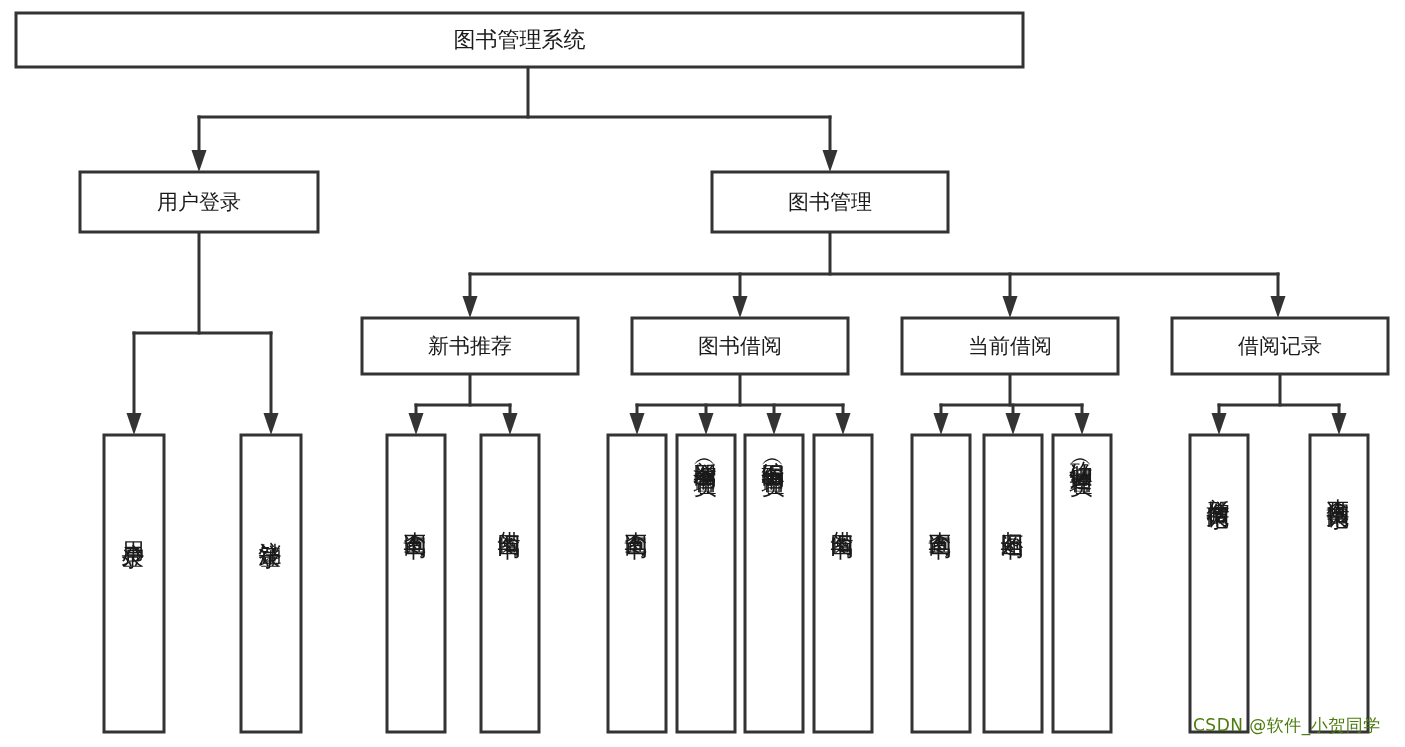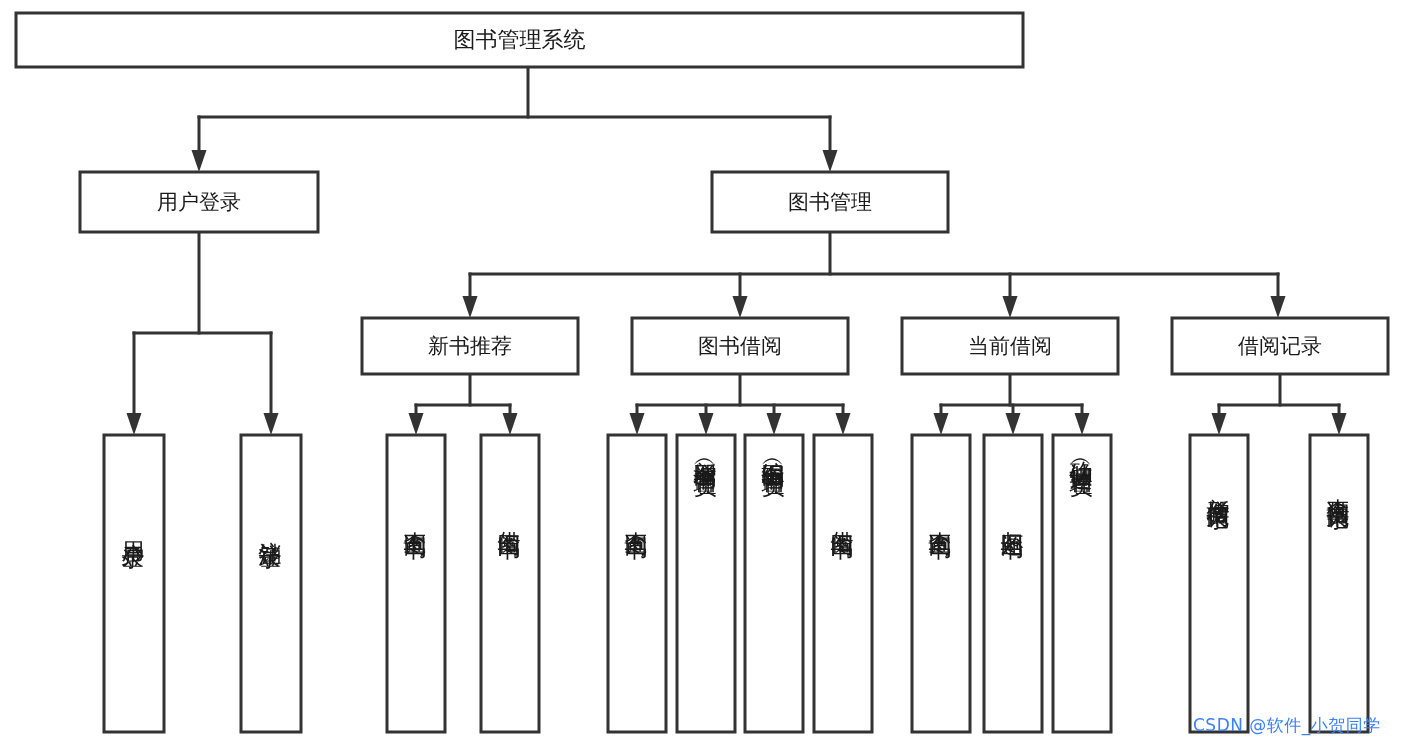--- a/index.html
+++ b/index.html
@@ -58,21 +58,21 @@
     letter-spacing: 2px;
     line-height: 1;
     white-space: nowrap;
     pointer-events: none;
     text-align: start;
   }
   .watermark {
     position: absolute;
     font-family: "DejaVu Sans", "Liberation Sans", sans-serif;
     font-size: 17px;
-    color: #3b82f6;
+    color: #4d7c0f;
     white-space: nowrap;
     letter-spacing: 0.5px;
   }
 </style>
 </head>
 <body>
 
 <div id="diagram-root">
 
   <svg id="tree-svg" viewBox="0 0 1405 747" preserveAspectRatio="none" aria-hidden="true">

